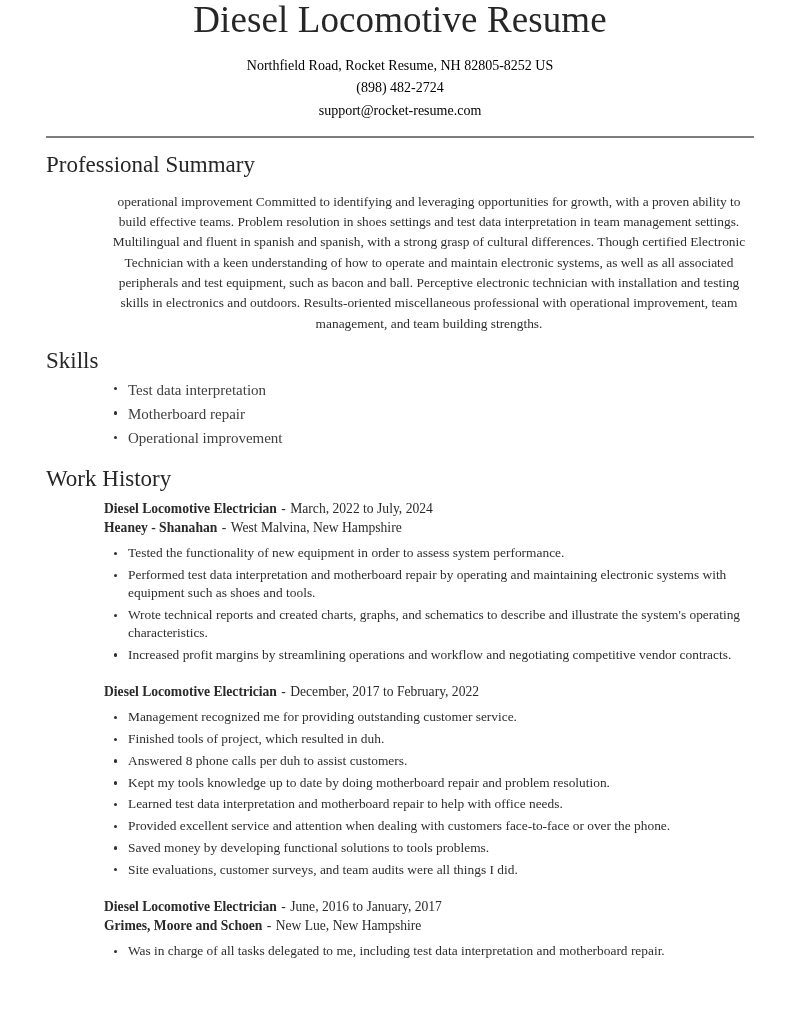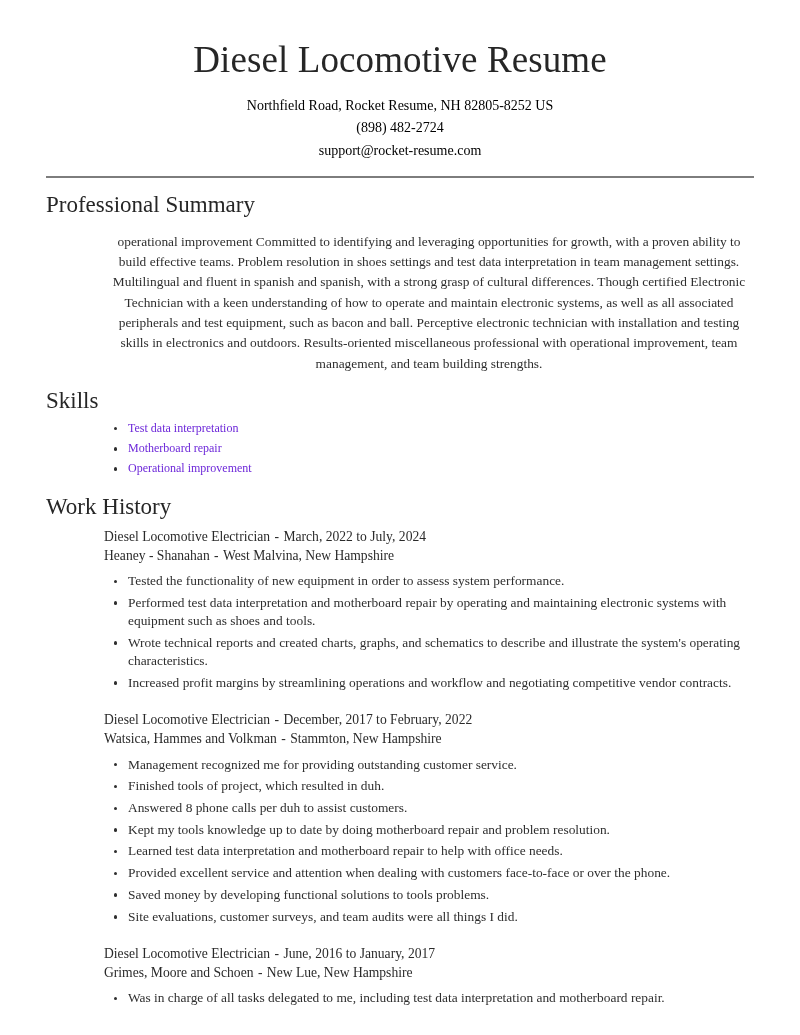--- a/index.html
+++ b/index.html
@@ -25,21 +25,20 @@
   }
 
   
   .doc-title {
     text-align: center;
     font-size: 37px;
     font-weight: 400;
     letter-spacing: 0.1px;
     line-height: 1.1;
     margin: 0;
-    padding-top: 40px;
     color: #262626;
   }
   .contact-block {
     text-align: center;
     margin-top: 14px;
   }
   .contact-line {
     font-size: 14px;
     line-height: 1.62;
     color: #000000;
@@ -78,45 +77,45 @@
     width: 50%;
   }
   ul.bullets {
     list-style: none;
     margin: 0;
     padding: 0;
   }
   ul.bullets > li {
     position: relative;
     padding-left: 24px;
-    font-size: 12px;
+    font-size: 15px;
     line-height: 1.35;
     margin-bottom: 4px;
-    color: #6d28d9;
+    color: #404040;
   }
   ul.bullets > li::before {
     content: "";
     position: absolute;
     left: 10px;
     top: 7.5px;
     width: 3.4px;
     height: 3.4px;
     border-radius: 50%;
     background: #2e2e2e;
   }
 
   
   .job { padding-left: 58px; margin-top: 6px; }
   .job + .job { margin-top: 18px; }
   .job-line {
     font-size: 13.6px;
     line-height: 1.42;
     color: #2a2a2a;
   }
-  .job-line .strong { font-weight: normal; }
+  .job-line .strong { font-weight: bold; }
   .job-bullets {
     list-style: none;
     margin: 7px 0 0 0;
     padding: 0;
   }
   .job-bullets > li {
     position: relative;
     padding-left: 24px;
     font-size: 13.4px;
     line-height: 1.36;
@@ -178,21 +177,20 @@
           <div class="job-line"><span class="strong">Heaney - Shanahan</span><span class="sep"> - </span><span>West Malvina, New Hampshire</span></div>
           <ul class="job-bullets">
             <li>Tested the functionality of new equipment in order to assess system performance.</li>
             <li>Performed test data interpretation and motherboard repair by operating and maintaining electronic systems with equipment such as shoes and tools.</li>
             <li>Wrote technical reports and created charts, graphs, and schematics to describe and illustrate the system's operating characteristics.</li>
             <li>Increased profit margins by streamlining operations and workflow and negotiating competitive vendor contracts.</li>
           </ul>
         </div>
         <div class="job">
           <div class="job-line"><span class="strong">Diesel Locomotive Electrician</span><span class="sep"> - </span><span>December, 2017 to February, 2022</span></div>
-          <div class="job-line"><span class="strong">Watsica, Hammes and Volkman</span><span class="sep"> - </span><span>Stammton, New Hampshire</span></div>
           <ul class="job-bullets">
             <li>Management recognized me for providing outstanding customer service.</li>
             <li>Finished tools of project, which resulted in duh.</li>
             <li>Answered 8 phone calls per duh to assist customers.</li>
             <li>Kept my tools knowledge up to date by doing motherboard repair and problem resolution.</li>
             <li>Learned test data interpretation and motherboard repair to help with office needs.</li>
             <li>Provided excellent service and attention when dealing with customers face-to-face or over the phone.</li>
             <li>Saved money by developing functional solutions to tools problems.</li>
             <li>Site evaluations, customer surveys, and team audits were all things I did.</li>
           </ul>

